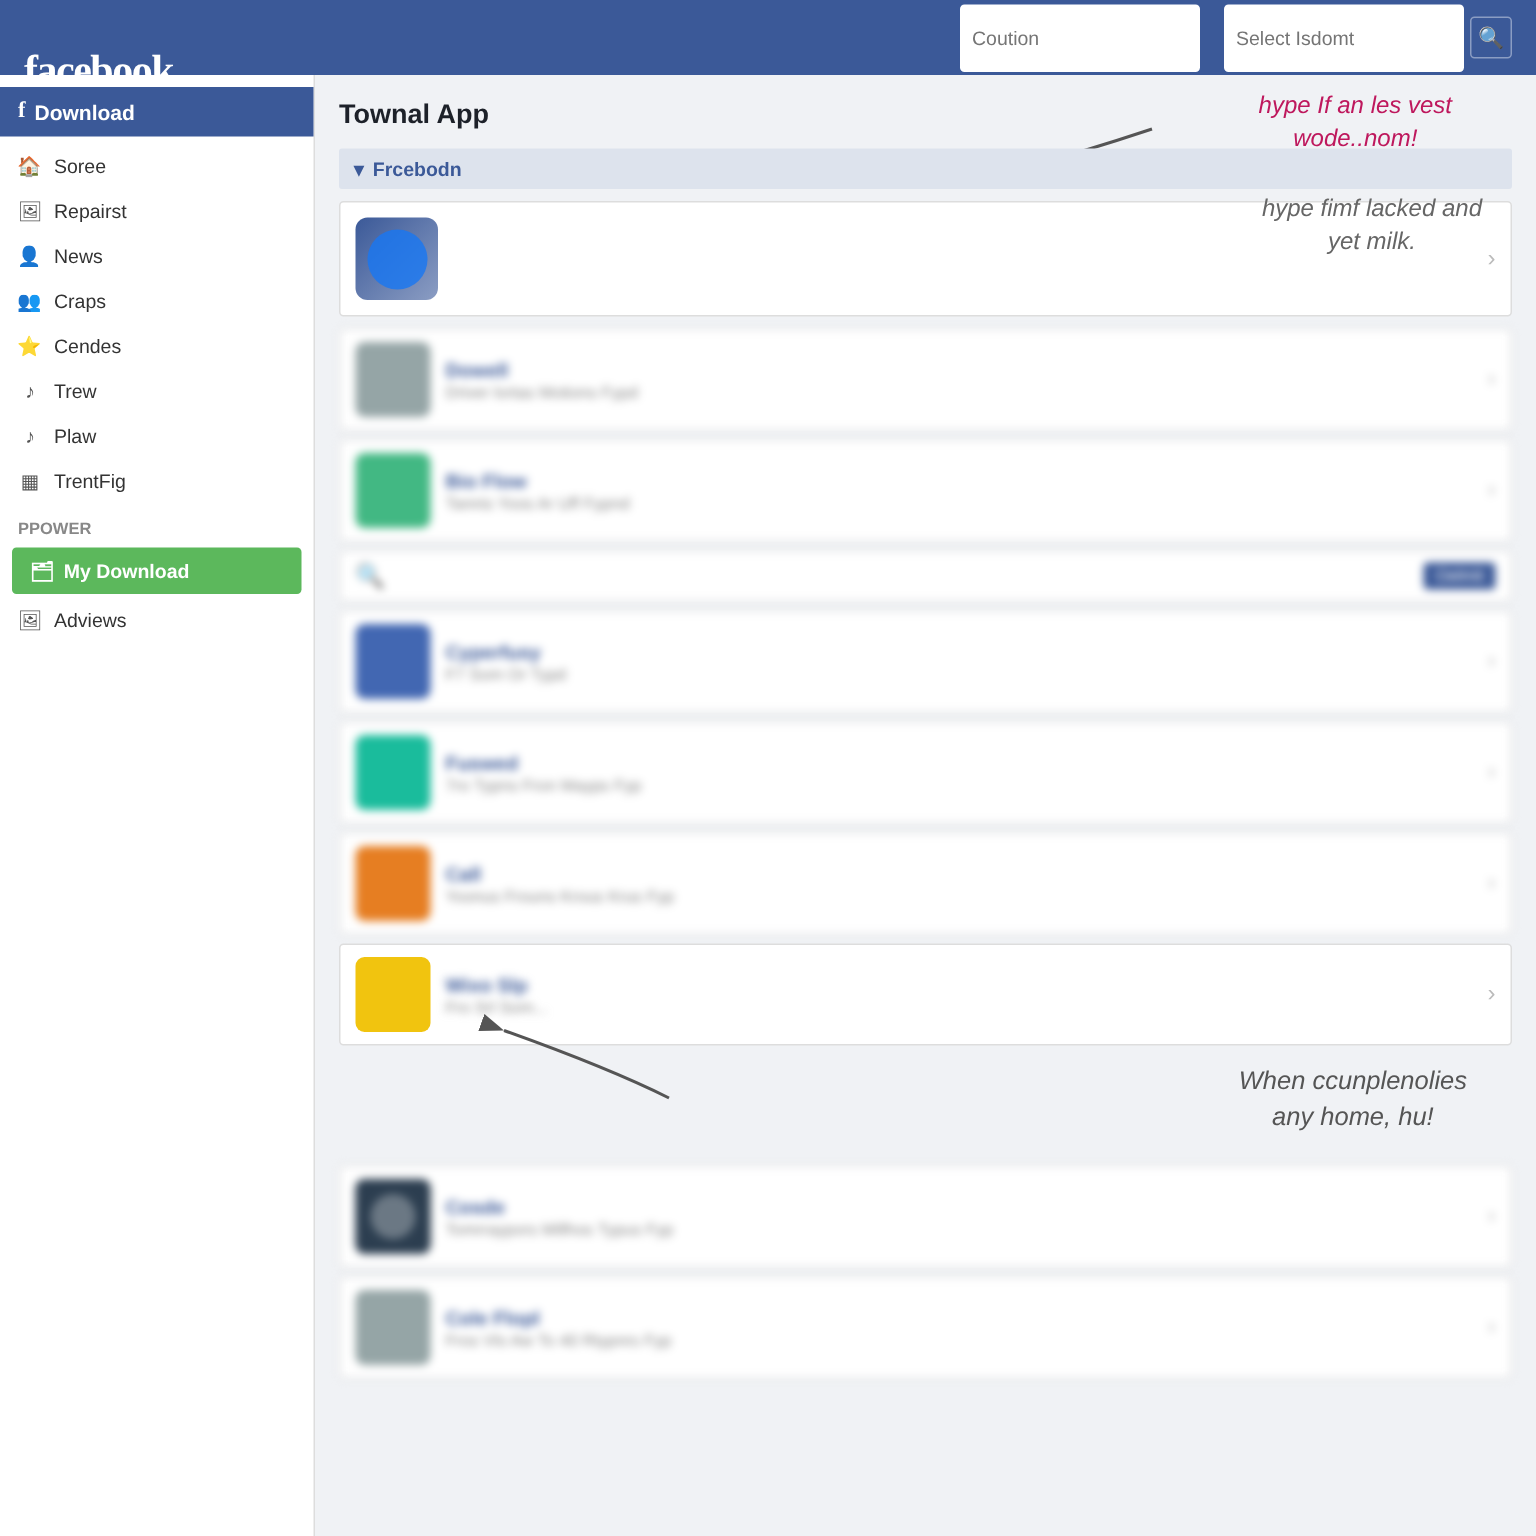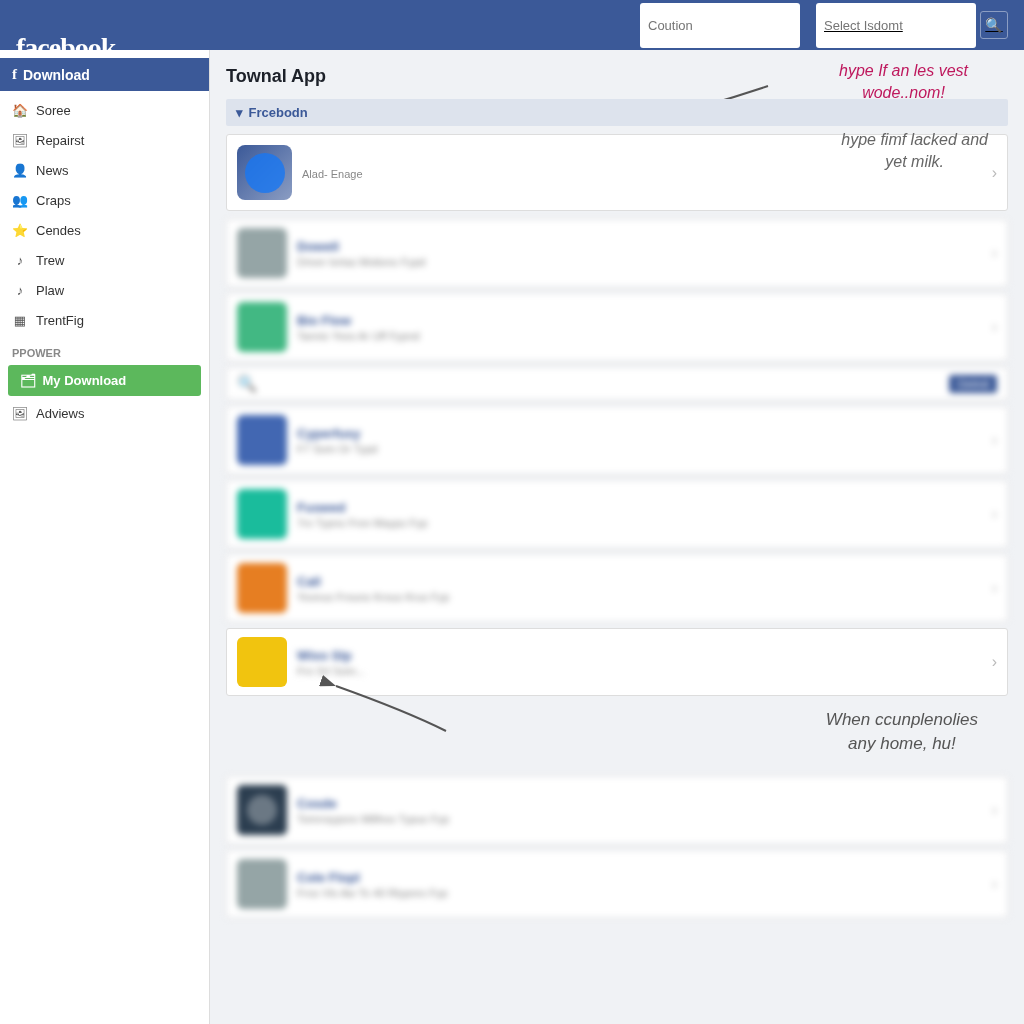--- a/index.html
+++ b/index.html
@@ -30,21 +30,20 @@
       padding: 0 8px;
       font-size: 13px;
       width: 160px;
       background: #fff;
       color: #555;
     }
     .nav-search-container {
       display: flex;
       align-items: center;
       gap: 4px;
-      text-decoration: underline;
     }
     .nav-search-btn {
       background: #3b5998;
       border: 1px solid #8b9dc3;
       border-radius: 3px;
       height: 28px;
       width: 28px;
       color: white;
       font-size: 14px;
       cursor: pointer;
@@ -317,21 +316,20 @@
       <span>▾</span>
       <span>Frcebodn</span>
     </div>
 
     <div style="position:relative;">
       <div class="featured-card">
         <div style="width:55px;height:55px;border-radius:8px;background:linear-gradient(135deg,#3b5998,#8b9dc3);flex-shrink:0;display:flex;align-items:center;justify-content:center;overflow:hidden;">
           <div style="width:40px;height:40px;border-radius:50%;background:#1877f2;opacity:0.8;"></div>
         </div>
         <div class="app-info">
-          <div class="app-desc">Alad- Enage</div>
         </div>
         <span class="app-chevron">›</span>
       </div>
 
       <div style="position:absolute;top:-5px;right:20px;font-size:16px;color:#666;font-style:italic;line-height:1.4;text-align:center;pointer-events:none;">
         <span style="white-space:pre-line;">hype fimf lacked and
 yet milk.</span>
       </div>
     </div>
 

